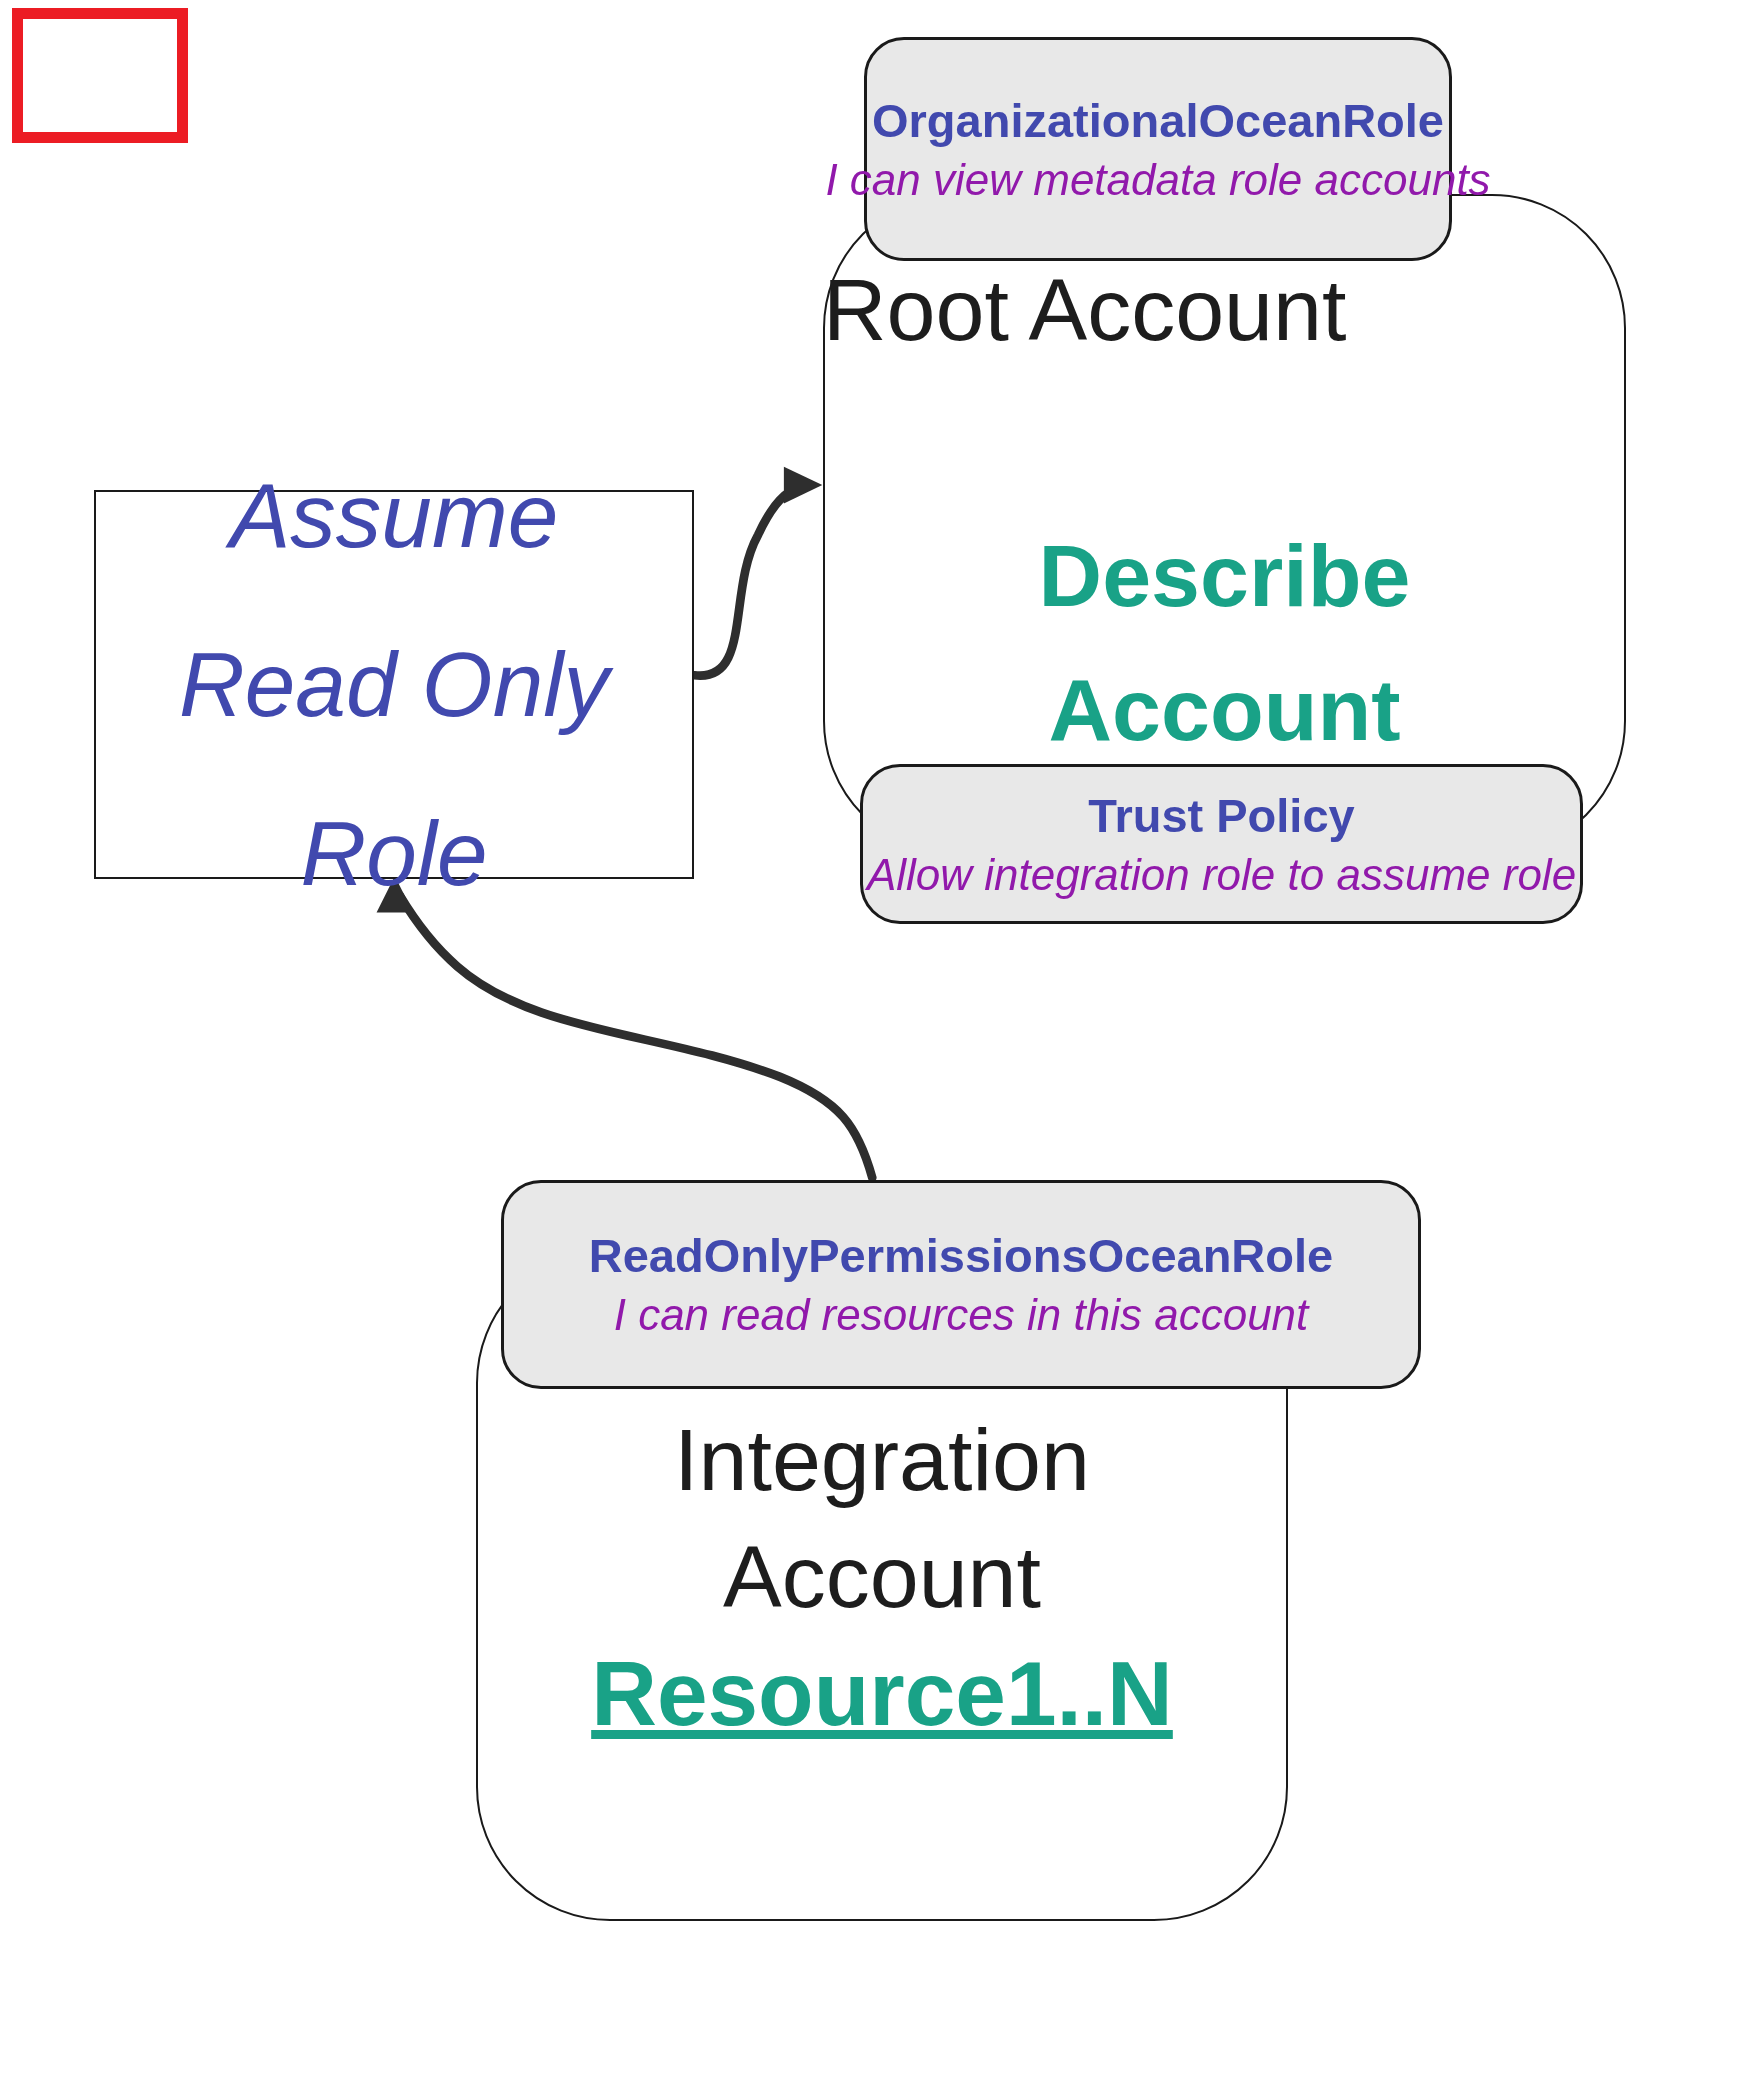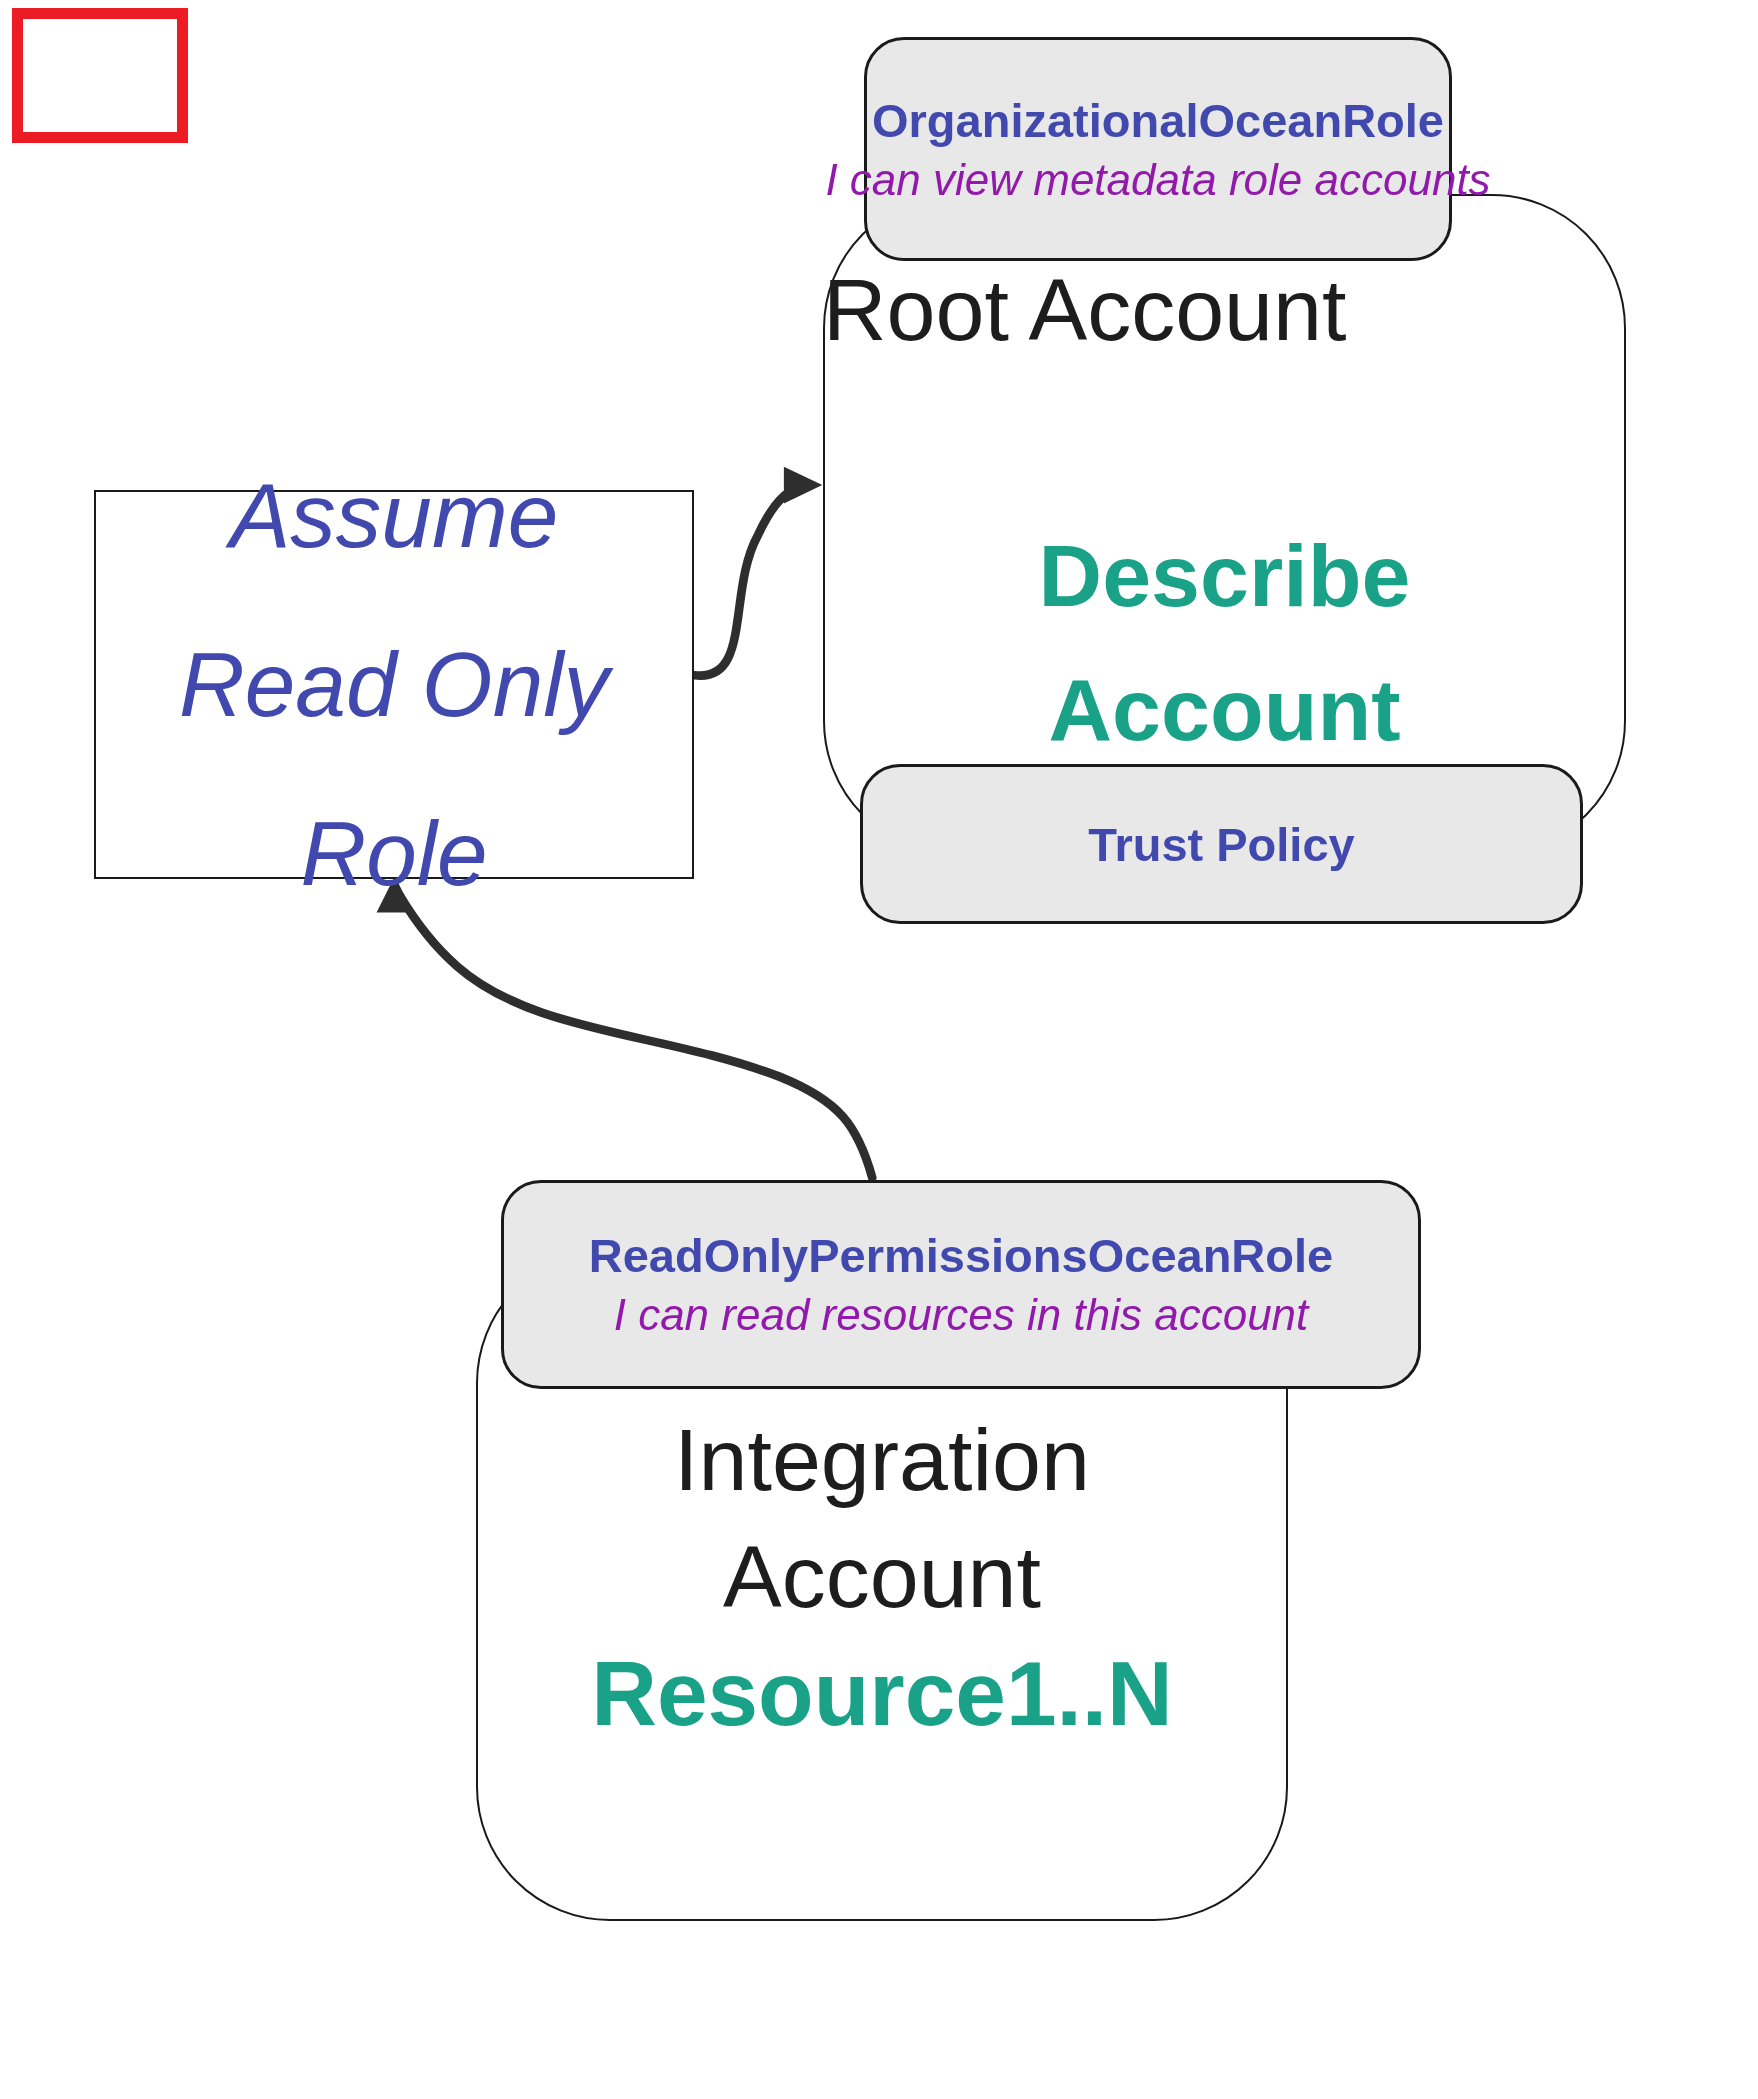--- a/index.html
+++ b/index.html
@@ -77,21 +77,21 @@
     left:823px;top:509px;width:803px;
     font-size:88px;line-height:134px;font-weight:bold;
     color:var(--green);text-align:center;
   }
   .integration-lines{
     left:476px;top:1401px;width:812px;
     font-size:88px;line-height:117px;color:var(--ink);
     text-align:center;
   }
   .resources-line{
-    font-size:91px;font-weight:bold;color:var(--green);
+    font-size:91px;font-weight:bold;color:var(--green);text-decoration:underline;
   }
 </style>
 </head>
 <body>
 
 <svg class="abs arrow-layer" viewBox="0 0 1830 2185" xmlns="http://www.w3.org/2000/svg">
   <g>
     <path class="arrow-path" d="M 723 703 C 783 710 757 615 789 557 C 804 525 818 510 836 506"></path>
     <polygon class="arrow-head" points="856,505 816,486 816,524"></polygon>
   </g>
@@ -110,20 +110,21 @@
   <div>Account</div>
 </div>
 
 <div class="abs badge org-badge">
   <div class="badge-title">OrganizationalOceanRole</div>
   <div class="badge-subtitle">I can view metadata role accounts</div>
 </div>
 
 <div class="abs badge trust-badge">
   <div class="badge-title">Trust Policy</div>
+  <div class="badge-subtitle">Allow integration role to assume role</div>
 </div>
 
 <div class="abs assume-box">
   <div class="assume-line">Assume</div>
   <div class="assume-line">Read Only</div>
   <div class="assume-line">Role</div>
 </div>
 
 <div class="abs account-box integration-box"></div>
 <div class="abs integration-lines">

